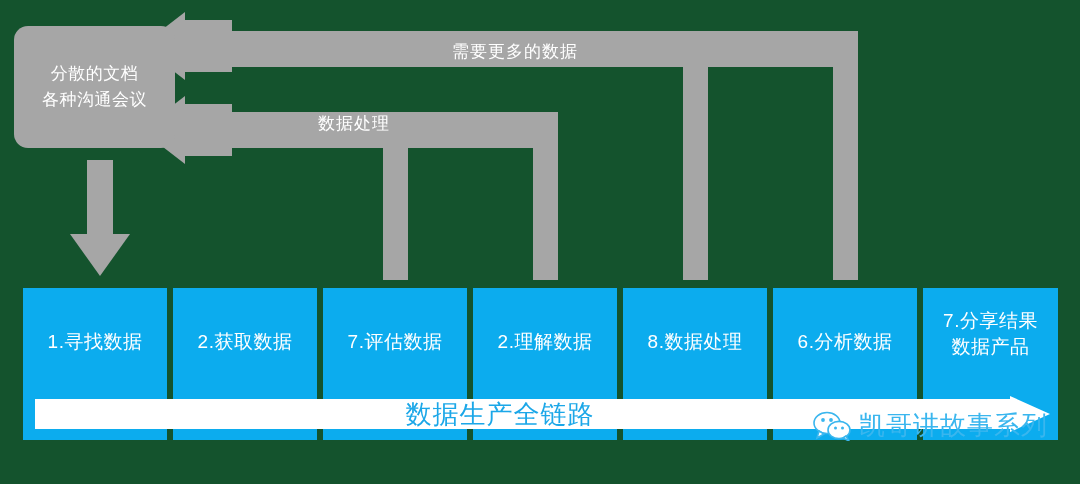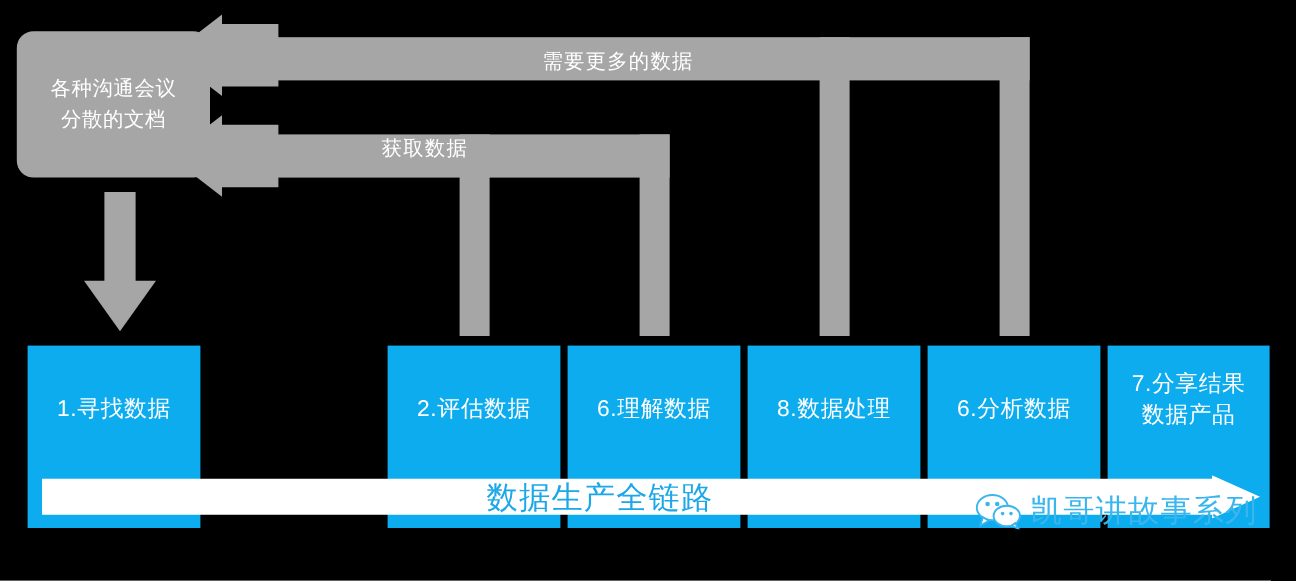--- a/index.html
+++ b/index.html
@@ -7,21 +7,21 @@
     padding: 0;
     background: #ffffff;
   }
   body {
     font-family: "Liberation Sans", "DejaVu Sans", sans-serif;
   }
   #canvas {
     position: relative;
     width: 1080px;
     height: 484px;
-    background: #000000;
+    background: #14532d;
     overflow: hidden;
   }
 
   
   .source-box {
     position: absolute;
     left: 14px;
     top: 26px;
     width: 161px;
     height: 122px;
@@ -157,36 +157,37 @@
 
       <rect x="185" y="112" width="373" height="36"></rect>
 
       <rect x="383" y="112" width="25" height="168"></rect>
       <rect x="533" y="112" width="25" height="168"></rect>
     </g>
   </svg>
 
   <div class="fb-label" style="left:452px; top:40px;">需要更多的数据</div>
 
-  <div class="fb-label" style="left:318px; top:112px;">获取数据</div>
+  <div class="fb-label" style="left:318px; top:112px;">数据处理</div>
 
   <div class="source-box">
+    <span>分散的文档</span>
     <span>各种沟通会议</span>
-    <span>分散的文档</span>
   </div>
 
   <svg class="down-arrow" viewBox="0 0 64 120" xmlns="http://www.w3.org/2000/svg">
     <rect x="19" y="0" width="26" height="78" fill="#a6a6a6"></rect>
     <polygon points="2,74 62,74 32,116" fill="#a6a6a6"></polygon>
   </svg>
 
   <div class="pipeline">
     <div class="step-box" style="left:0px; width:144px;">1.寻找数据</div>
-    <div class="step-box" style="left:300px; width:144px;">2.评估数据</div>
-    <div class="step-box" style="left:450px; width:144px;">6.理解数据</div>
+    <div class="step-box" style="left:150px; width:144px;">2.获取数据</div>
+    <div class="step-box" style="left:300px; width:144px;">7.评估数据</div>
+    <div class="step-box" style="left:450px; width:144px;">2.理解数据</div>
     <div class="step-box" style="left:600px; width:144px;">8.数据处理</div>
     <div class="step-box" style="left:750px; width:144px;">6.分析数据</div>
     <div class="step-box" style="left:900px; width:135px; padding-bottom:61px;">7.分享结果
 数据产品</div>
   </div>
 
   <svg class="band" viewBox="0 0 1015 36" preserveAspectRatio="none" xmlns="http://www.w3.org/2000/svg">
     <polygon points="0,3 975,3 975,0 1015,18 975,36 975,33 0,33" fill="#ffffff"></polygon>
   </svg>
   <div class="band-label">数据生产全链路</div>

